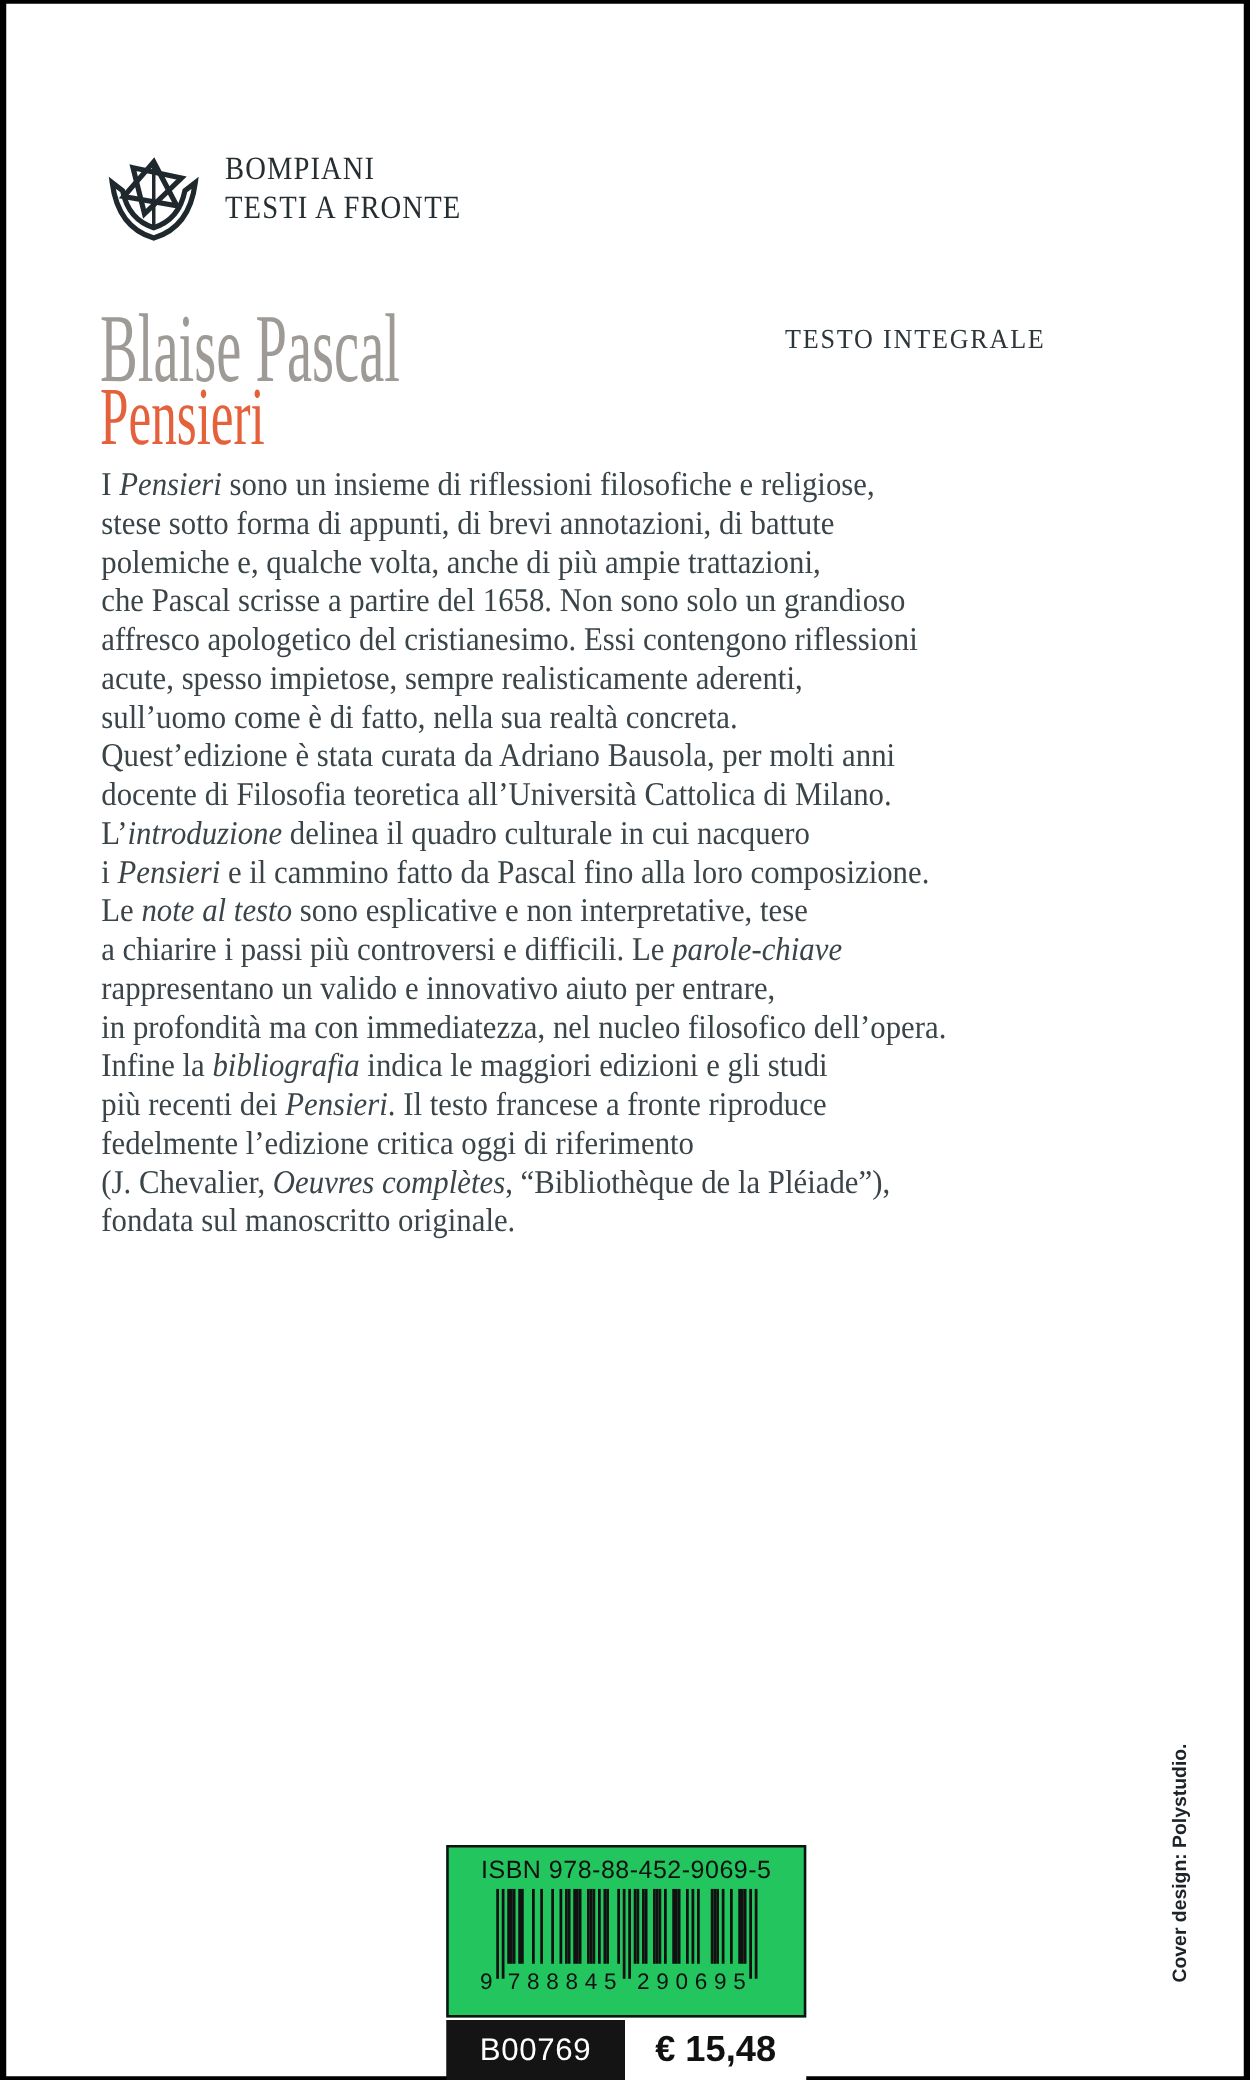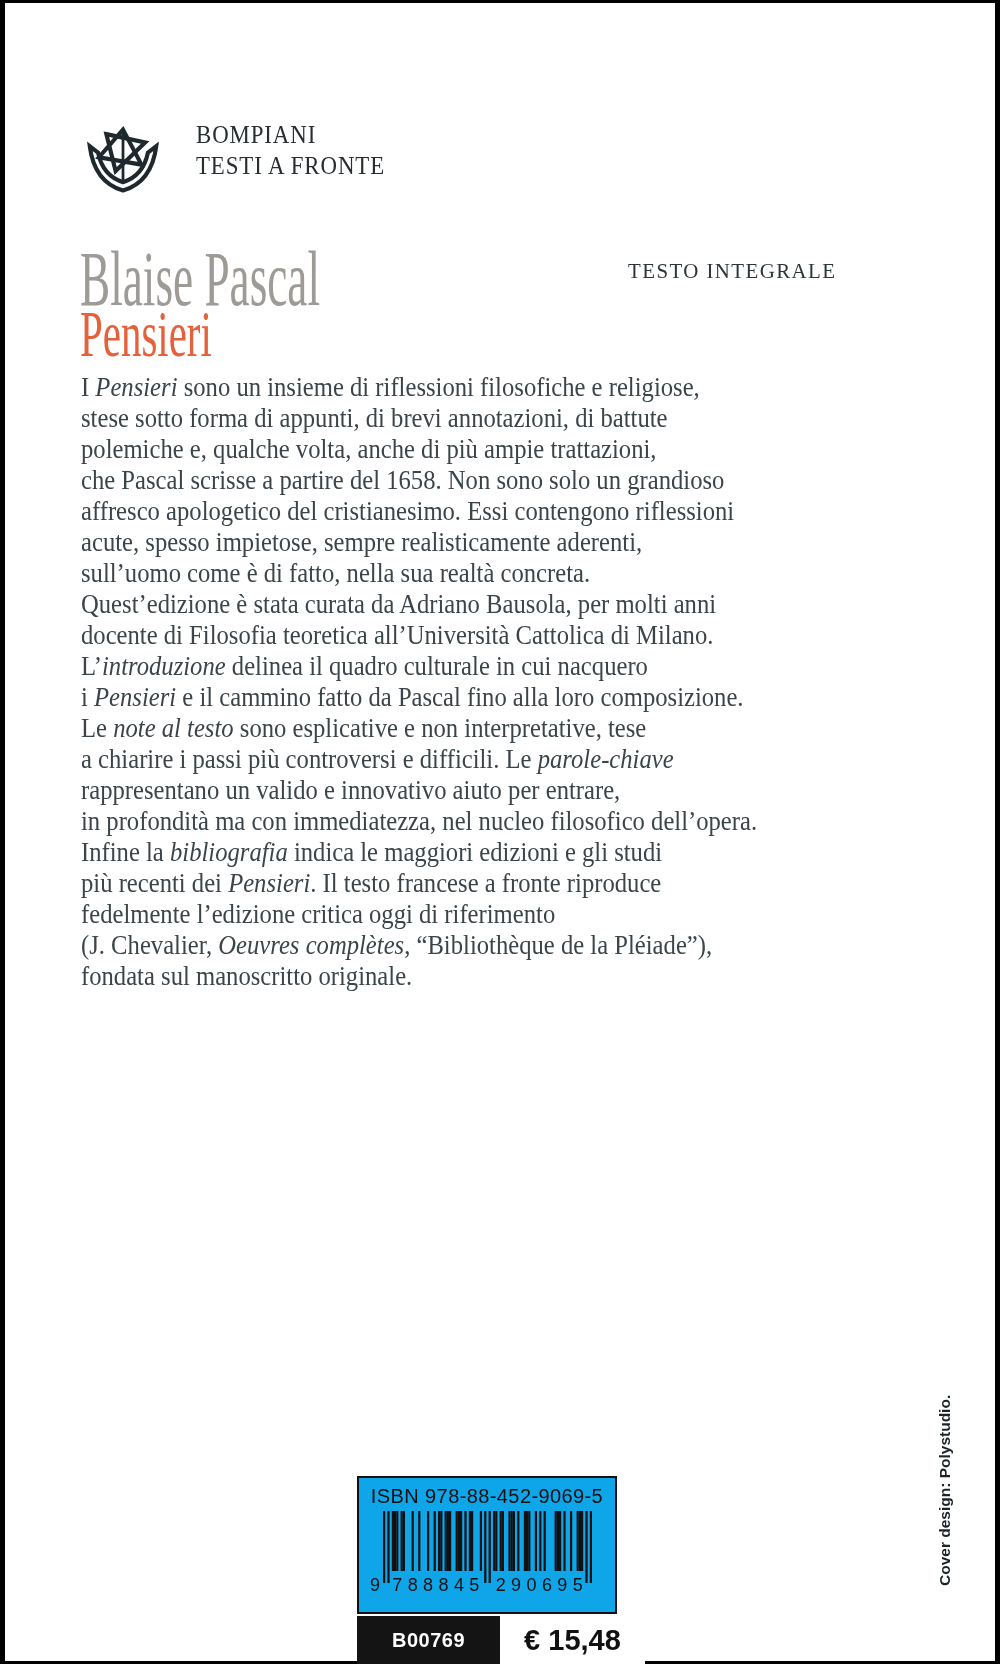--- a/index.html
+++ b/index.html
@@ -10,21 +10,21 @@
     overflow:hidden;
     font-family:"Liberation Serif", serif;
   }
   
   .frame-top{position:absolute;left:0;top:0;width:100%;height:3px;background:#000;z-index:0;}
   .frame-bottom{position:absolute;left:0;bottom:0;width:100%;height:3px;background:#000;z-index:0;}
   .frame-left{position:absolute;left:0;top:0;width:5px;height:100%;background:#000;z-index:0;}
   .frame-right{position:absolute;right:0;top:0;width:5px;height:100%;background:#000;z-index:0;}
 
   
-  .brand{position:absolute;left:84px;top:122px;display:flex;align-items:flex-start;gap:16px;}
+  .brand{position:absolute;left:84px;top:122px;display:flex;align-items:flex-start;}
   .brand-logo{width:78px;height:72px;margin-top:2px;}
   .brand-word{margin-left:18px;color:#262e32;letter-spacing:1px;
     transform:scaleX(0.88);transform-origin:left top;line-height:1;}
   .brand-word .pub{font-size:26px;}
   .brand-word .series{font-size:26px;margin-top:5px;}
 
   
   .author{
     position:absolute;left:80px;top:240px;
     font-size:78px;line-height:1;color:#9e9a96;
@@ -53,40 +53,40 @@
   
   .credit{
     position:absolute;left:936px;top:1416px;height:170px;
     writing-mode:vertical-rl;transform:rotate(180deg);
     font-family:"Liberation Sans", sans-serif;font-weight:bold;
     font-size:15.5px;color:#1c2428;white-space:nowrap;
   }
 
   
   .barcode-box{
-    position:absolute;left:357px;top:1476px;width:260px;height:138px;
-    background:#0ea5e9;border:2px solid #111;box-sizing:border-box;
+    position:absolute;left:357px;top:1476px;width:288px;height:138px;
+    background:#22c55e;border:2px solid #111;box-sizing:border-box;
     text-align:center;z-index:1;
   }
   .isbn-label{
     font-family:"Liberation Sans", sans-serif;
     font-size:20px;color:#111;margin-top:7px;letter-spacing:0.4px;
   }
   .bars{margin-top:3px;}
   .ean-digit{font-family:"Liberation Sans", sans-serif;}
 
   
   .price-strip{
     position:absolute;left:357px;top:1616px;width:288px;height:48px;
     display:flex;z-index:1;font-family:"Liberation Sans", sans-serif;
   }
   .code-cell{
     width:143px;background:#141414;color:#fff;
     display:flex;align-items:center;justify-content:center;
-    font-weight:bold;font-size:20px;letter-spacing:0.5px;
+    font-weight:normal;font-size:25px;letter-spacing:0.5px;
   }
   .price-cell{
     width:145px;background:#fff;color:#111;
     display:flex;align-items:center;justify-content:center;
     font-weight:bold;font-size:29px;
   }
 </style>
 </head>
 <body>
 

